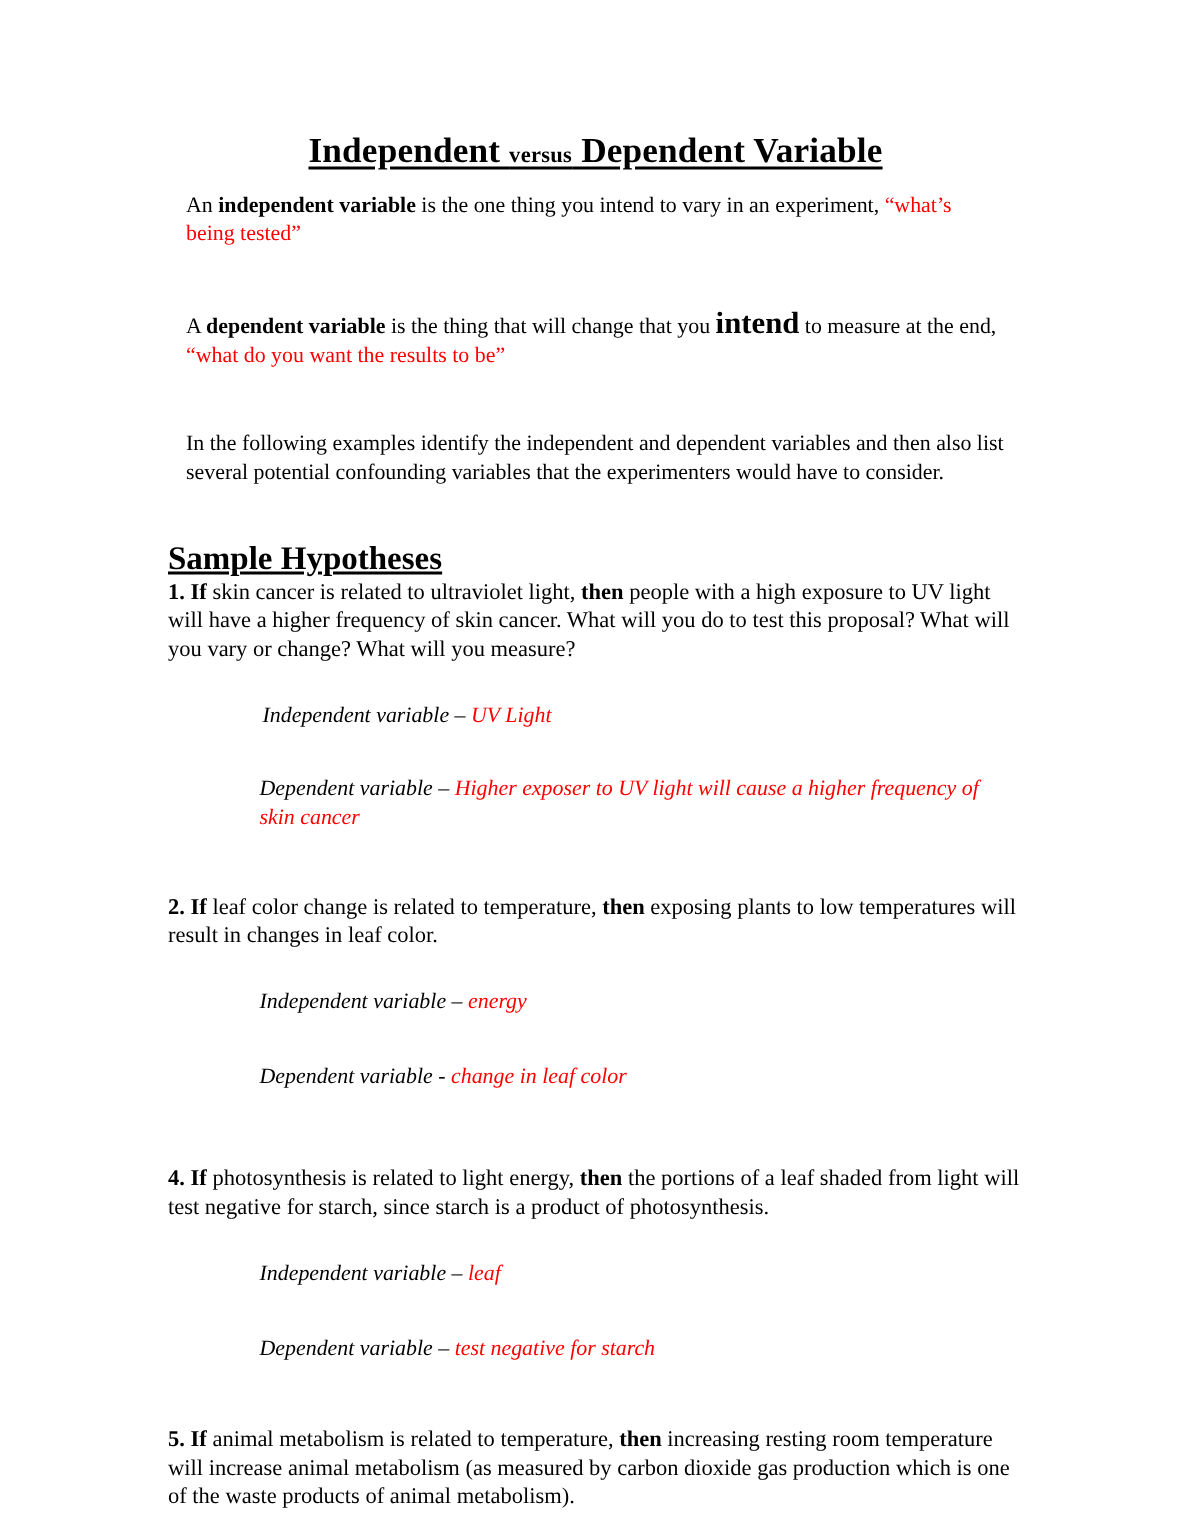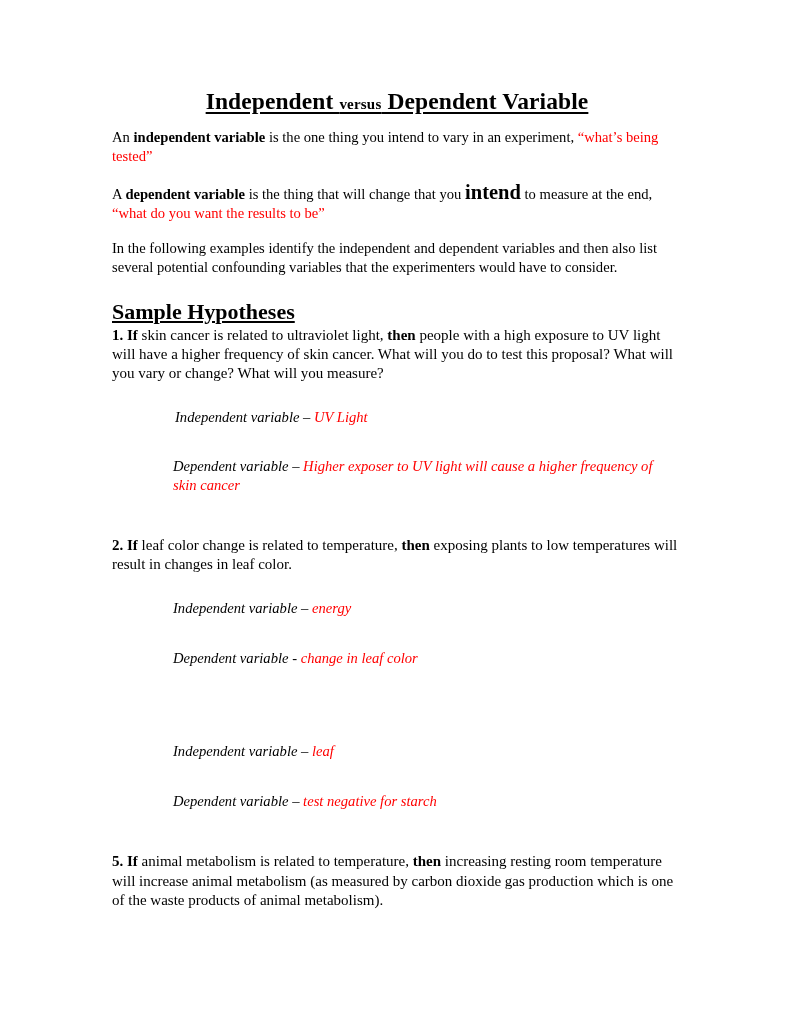--- a/index.html
+++ b/index.html
@@ -49,21 +49,21 @@
   .doc-title .small-versus {
     font-size: 15px;
     font-weight: bold;
     letter-spacing: 0.2px;
   }
 
   
   p.para {
     font-size: 14.6px;
     line-height: 1.27;
-    margin: 0;
+    margin: 12px;
     text-align: left;
   }
   .gap-sm { height: 13px; }
   .gap-md { height: 17px; }
   .gap-lg { height: 22px; }
   .gap-xl { height: 30px; }
   .gap-xxl { height: 38px; }
 
   b, .bold { font-weight: bold; }
   .red { color: #FF0000; }
@@ -151,20 +151,21 @@
 
         <div class="answer-gap"></div>
 
         <p class="answer-line indent-alt"><span>Dependent variable - </span><span class="red"> change in leaf color</span></p>
       </div>
     </div>
 
     <div class="gap-xxl"></div>
 
     <div class="hypothesis">
+      <p class="hyp-statement"><b>4.</b><span>&nbsp;</span><b>If</b><span> photosynthesis is related to light energy, </span><b>then</b><span> the portions of a leaf shaded from light will test negative for starch, since starch is a product of photosynthesis.</span></p>
 
       <div class="gap-sm"></div>
 
       <div class="answers">
         <p class="answer-line indent-alt"><span>Independent variable – </span><span class="red"> leaf</span></p>
 
         <div class="answer-gap"></div>
 
         <p class="answer-line indent-alt"><span>Dependent variable – </span><span class="red">test negative for starch</span></p>
       </div>

